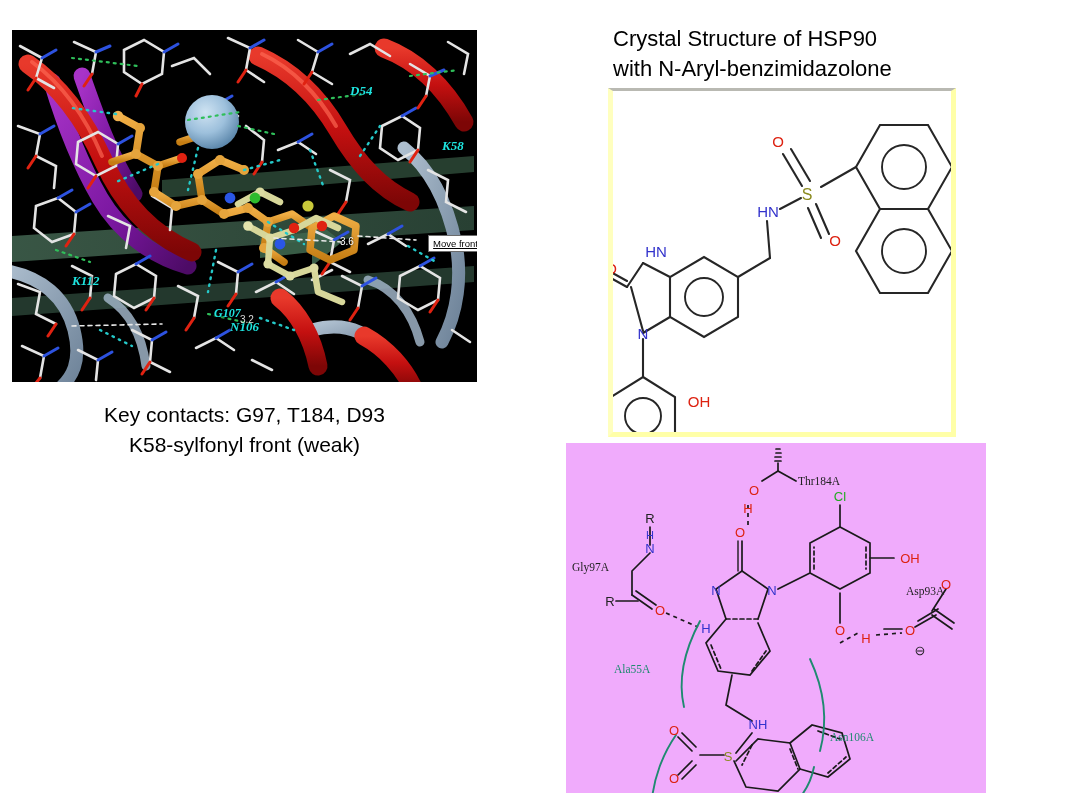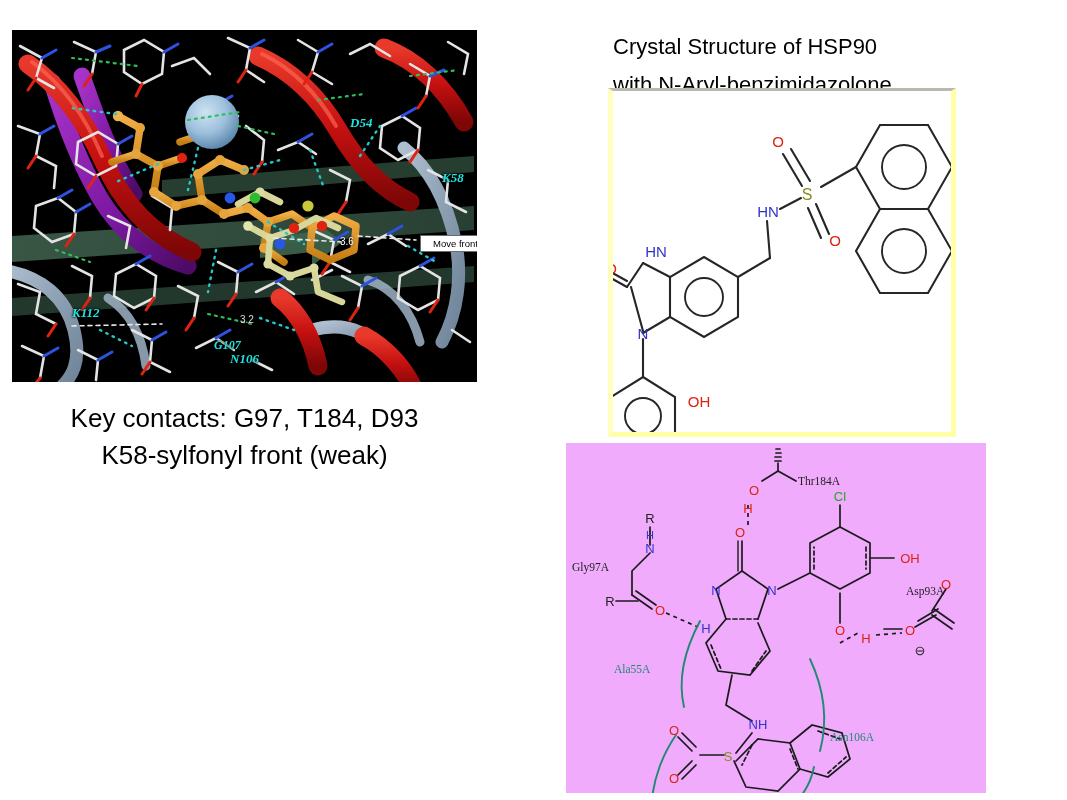--- a/index.html
+++ b/index.html
@@ -14,45 +14,45 @@
 
   
   #protein-figure{
     position:absolute;left:12px;top:30px;width:465px;height:352px;
     background:#000;overflow:hidden;
   }
   #protein-canvas{position:absolute;inset:0;}
   .pr-label{
     position:absolute;color:#1ee5e0;font-family:"Liberation Serif", serif;
     font-style:italic;font-weight:700;font-size:13px;
-    text-shadow:0 0 2px #000,0 0 3px #000;white-space:nowrap;margin-top:32px;
+    text-shadow:0 0 2px #000,0 0 3px #000;white-space:nowrap;
   }
   .dist-label{
     position:absolute;color:#ffffff;font-family:Liberation Sans, sans-serif;
     font-size:10px;white-space:nowrap;text-shadow:0 0 2px #000;
   }
   #move-front-btn{
     position:absolute;right:-6px;top:205px;background:#ffffff;color:#000;
-    border:1px solid #6b6b6b;font-size:9.5px;padding:2px 4px 2px 12px;
-    font-family:"Liberation Sans",sans-serif;white-space:nowrap;
+    border:1px solid #6b6b6b;font-size:9.5px;padding:2px 4px 2px 4px;
+    font-family:"Liberation Sans",sans-serif;white-space:nowrap;text-decoration:underline;
   }
 
   
   #caption{
     position:absolute;left:12px;top:400px;width:465px;
-    text-align:center;font-size:26px;color:#000;line-height:1.42;
+    text-align:center;font-size:21px;color:#000;line-height:1.42;
   }
   #caption div{white-space:nowrap;}
 
   
   #structure-title{
     position:absolute;left:613px;top:24px;width:420px;
     font-size:22px;color:#000;line-height:1.35;
   }
-  #structure-title div{white-space:nowrap;margin-top:8px;}
+  #structure-title div{white-space:nowrap;}
 
   #structure-panel{
     position:absolute;left:608px;top:88px;width:348px;height:349px;
     background:#ffffff;
     border-top:3px solid #b9b9b2;
     border-left:5px solid #ffffbf;
     border-right:5px solid #ffffa8;
     border-bottom:5px solid #ffffa8;
     box-sizing:border-box;overflow:hidden;
   }

